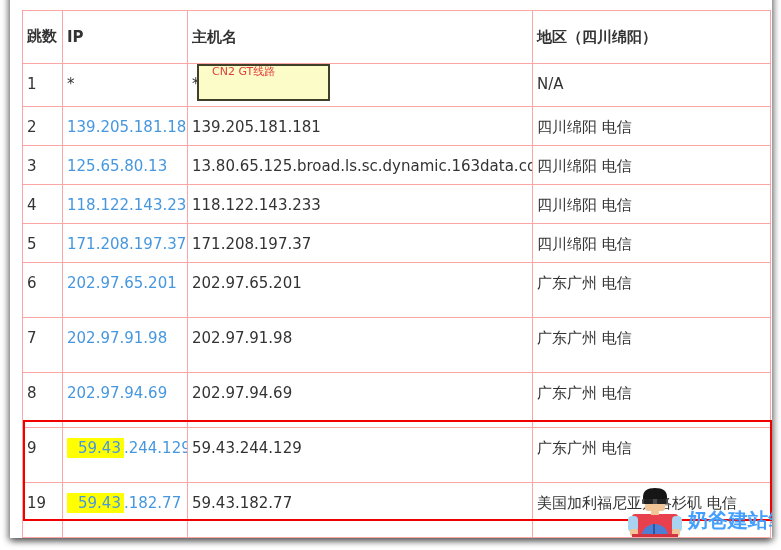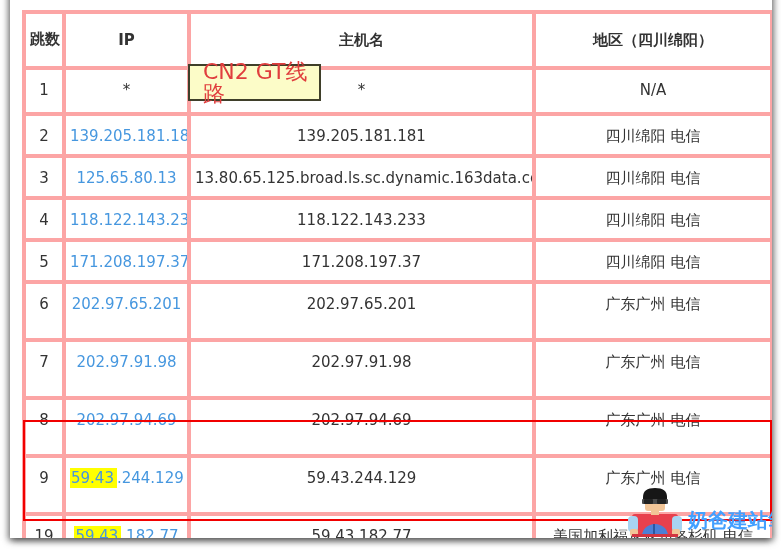--- a/index.html
+++ b/index.html
@@ -11,42 +11,42 @@
     position:absolute;left:10px;top:-20px;width:762px;height:558px;
     background:#fff;overflow:hidden;
     box-shadow:0 3px 7px rgba(0,0,0,.5),3px 2px 6px rgba(0,0,0,.22),-3px 2px 6px rgba(0,0,0,.22);
   }
   table.trace{
     position:absolute;left:12px;top:30px;width:748px;
     border-collapse:collapse;table-layout:fixed;
     font-size:15px;color:#333;
   }
   table.trace th,table.trace td{
-    border:4px solid #fca5a5;text-align:center;vertical-align:top;
+    border:1px solid #fca5a5;text-align:left;vertical-align:top;
     padding:11px 4px 0 4px;overflow:hidden;white-space:nowrap;
   }
   table.trace th{
     vertical-align:middle;padding:6px 4px;font-weight:bold;color:#333;height:40px;
   }
   th.th-hop{word-break:break-all;white-space:normal;line-height:1.7;padding:4px 10px;}
   .r-first td{height:31px;}
   .r-normal td{height:27px;}
   .r-tall td{height:43px;}
   .r-stub td{height:30px;}
   a.ip-link{color:var(--link,#4697df);text-decoration:none;cursor:pointer;}
-  mark.hl{background:var(--hl,#ffff00);color:inherit;padding:1px 3px 1px 1px;}
+  mark.hl{background:var(--hl,#ffff00);color:inherit;padding:1px 3px 1px 11px;}
   .red-frame{
     position:absolute;left:13px;top:440px;width:749px;height:101px;
     border:2px solid var(--red,#f10000);z-index:4;pointer-events:none;box-sizing:border-box;
   }
   .note{
     position:absolute;background:var(--noteBg,#fcfcc8);
     border:2px solid #3f3f2a;color:var(--noteText,#e03e3e);
-    font-size:22px;line-height:1;z-index:5;box-sizing:border-box;
-    display:flex;align-items:center;
+    font-size:11px;line-height:1;z-index:5;box-sizing:border-box;
+    display:flex;margin-left:9px;
   }
   .note-cn2gt{left:178px;top:84px;width:133px;height:37px;padding-left:13px;}
   .note-gia{left:452px;top:468px;width:204px;height:36px;padding-left:15px;}
   .watermark-text{
     position:absolute;left:678px;top:527px;z-index:6;
     color:var(--wm,#43a0ff);font-size:20px;font-weight:bold;white-space:nowrap;
   }
   .watermark-icon{position:absolute;left:616px;top:507px;width:58px;height:56px;z-index:6;}
 </style>
 </head>

